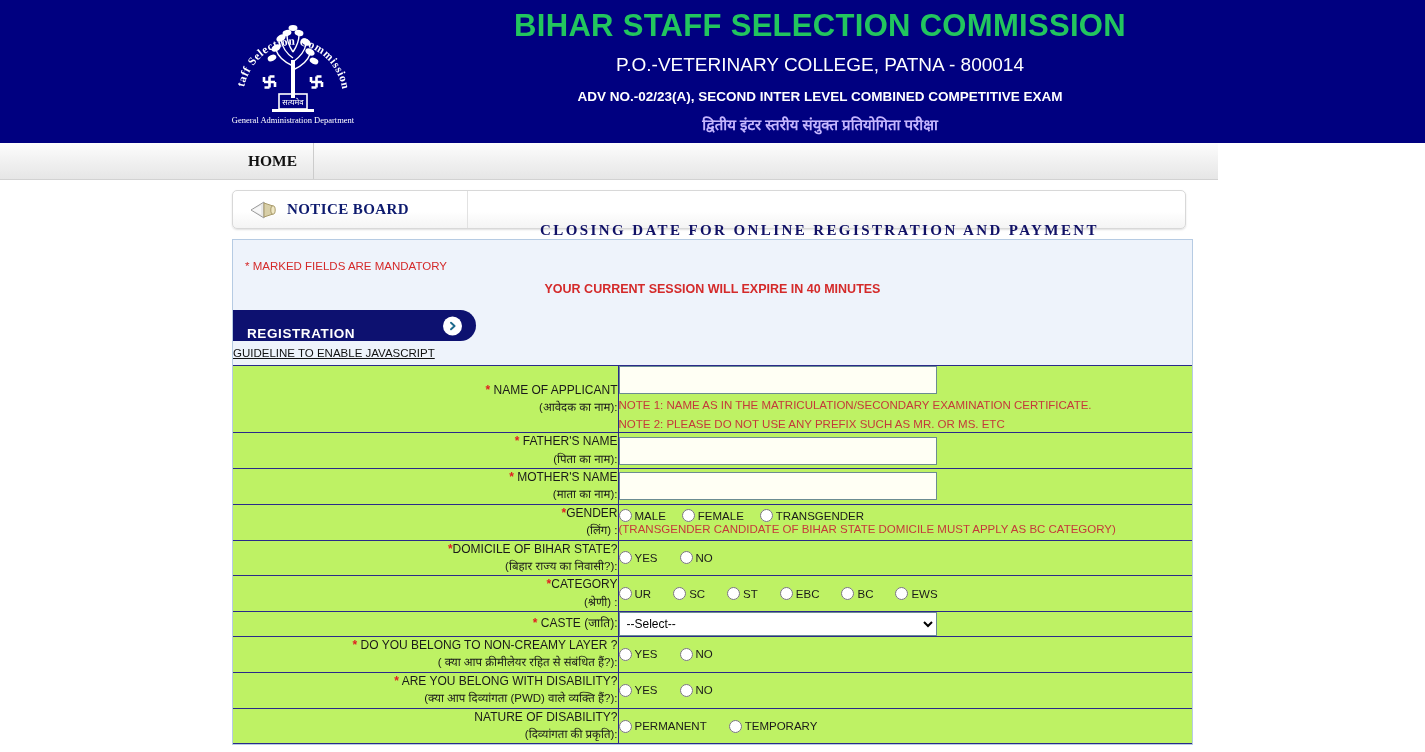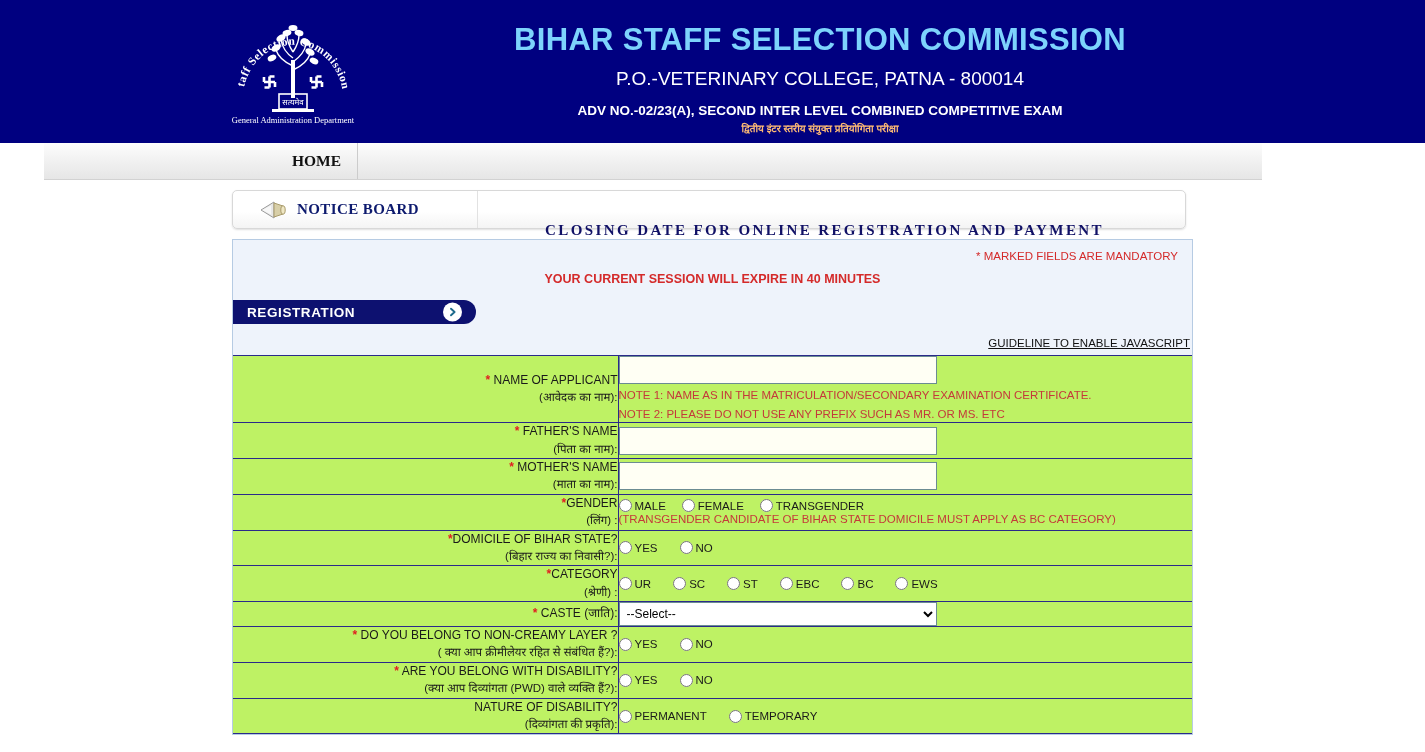--- a/index.html
+++ b/index.html
@@ -19,68 +19,67 @@
     overflow: hidden;
   }
   #logo-wrap {
     position: absolute; left: 228px; top: 8px;
     width: 130px; height: 122px;
   }
   #logo-wrap svg { display: block; }
 
   #header-text { position: absolute; left: 370px; top: 0; width: 900px; text-align: center; }
   #org-title {
-    margin-top: 23px;
-    font-size: 31px; font-weight: bold; color: #7dd3fc;
+    margin-top: 9px;
+    font-size: 31px; font-weight: bold; color: #22c55e;
     letter-spacing: 0.3px; line-height: 1.1;
     font-family: "Liberation Sans", sans-serif;
   }
   #org-address {
     margin-top: 11px;
     font-size: 19px; color: #ffffff; font-weight: normal;
     font-family: "Liberation Sans", sans-serif;
   }
   #adv-line {
     margin-top: 13px;
     font-size: 13.5px; font-weight: bold; color: #ffffff;
     font-family: "Liberation Sans", sans-serif;
   }
   #adv-line-hi {
-    margin-top: 3px;
-    font-size: 10px; font-weight: bold; color: #fdba74;
+    margin-top: 10px;
+    font-size: 15px; font-weight: bold; color: #c4b5fd;
     font-family: "Liberation Sans", sans-serif;
   }
 
   
   #main-nav {
     position: relative;
     width: 1218px; height: 37px;
     background: linear-gradient(to bottom, #fdfdfd 0%, #f2f2f2 45%, #e6e6e6 100%);
     border-bottom: 1px solid #d2d2d2;
-    margin-left: 44px;
   }
   #nav-home {
     position: absolute; left: 232px; top: 0;
     height: 36px; width: 82px;
     display: flex; align-items: center; justify-content: center;
     font-family: "Liberation Serif", serif;
     font-weight: bold; font-size: 15.5px; color: #111111;
     border-right: 1px solid #cccccc;
     cursor: pointer;
   }
 
   
   #notice-bar {
     position: absolute; left: 232px; top: 190px;
     width: 954px; height: 39px;
     background: linear-gradient(to bottom, #ffffff 0%, #ffffff 55%, #f4f4f4 100%);
     border: 1px solid #d8d8d8;
     border-radius: 5px;
     box-shadow: 0 1px 2px rgba(0,0,0,0.13);
-    display: flex; align-items: center; padding-left: 10px;
+    display: flex; align-items: center;
   }
   #notice-label-box {
     width: 235px; height: 100%;
     display: flex; align-items: center; gap: 10px;
     padding-left: 16px;
     border-right: 1px solid #e2e2e2;
     border-radius: 5px 0 0 5px;
   }
   #megaphone-icon { width: 28px; height: 22px; flex: 0 0 auto; }
   #notice-label-text {
@@ -108,53 +107,53 @@
   #notices-block { padding: 8px 12px 12px 12px; background: #eef3fb; }
   .notice-row { display: flex; align-items: baseline; }
   #notice-line-1 {
     width: 430px; text-align: center;
     font-size: 11.5px; color: #d42a2a;
     letter-spacing: 0.1px;
   }
   #notice-line-2 { flex: 1; font-size: 11.5px; color: #d42a2a; padding-left: 4px; }
   #notice-line-2 b { color: #cc0000; }
   #notice-mandatory {
-    text-align: right; font-size: 11.5px; color: #d42a2a;
-    margin-top: 2px; padding-right: 2px;
+    font-size: 11.5px; color: #d42a2a;
+    margin-top: 12px; padding-right: 2px;
   }
   #notice-session {
     text-align: center; font-size: 12.5px; font-weight: bold;
     color: #d42a2a; margin-top: 10px; margin-bottom: 2px;
   }
 
   
   #registration-banner-wrap { position: relative; height: 31px; background: #eef3fb; }
   #registration-banner {
     position: absolute; left: 0; top: 0;
-    width: 243px; height: 24px;
+    width: 243px; height: 31px;
     background: #0d1170;
     border-radius: 0 16px 16px 0;
-    display: flex; align-items: center;
+    display: flex; align-items: flex-end;
   }
   #registration-title {
     color: #ffffff; font-size: 13.5px; font-weight: bold;
     letter-spacing: 0.6px; padding-left: 14px;
   }
   #registration-chevron {
     position: absolute; right: 14px; top: 50%; transform: translateY(-50%);
     width: 19px; height: 19px; border-radius: 50%;
     background: #ffffff;
     display: flex; align-items: center; justify-content: center;
   }
   #registration-chevron svg { display: block; }
 
   
   #guideline-row {
     background: #eef3fb; height: 24px;
-    display: flex; align-items: center; justify-content: flex-end;
+    display: flex; align-items: center; justify-content: flex-start;
     padding-right: 2px;
   }
   #guideline-link {
     font-size: 11.5px; color: #111111;
     text-decoration: underline; cursor: pointer;
   }
 
   
   #form-table { width: 100%; border-collapse: collapse; border-top: 1px solid #2a2a8a; }
   #form-table tr { border-bottom: 1px solid #2a2a8a; }

